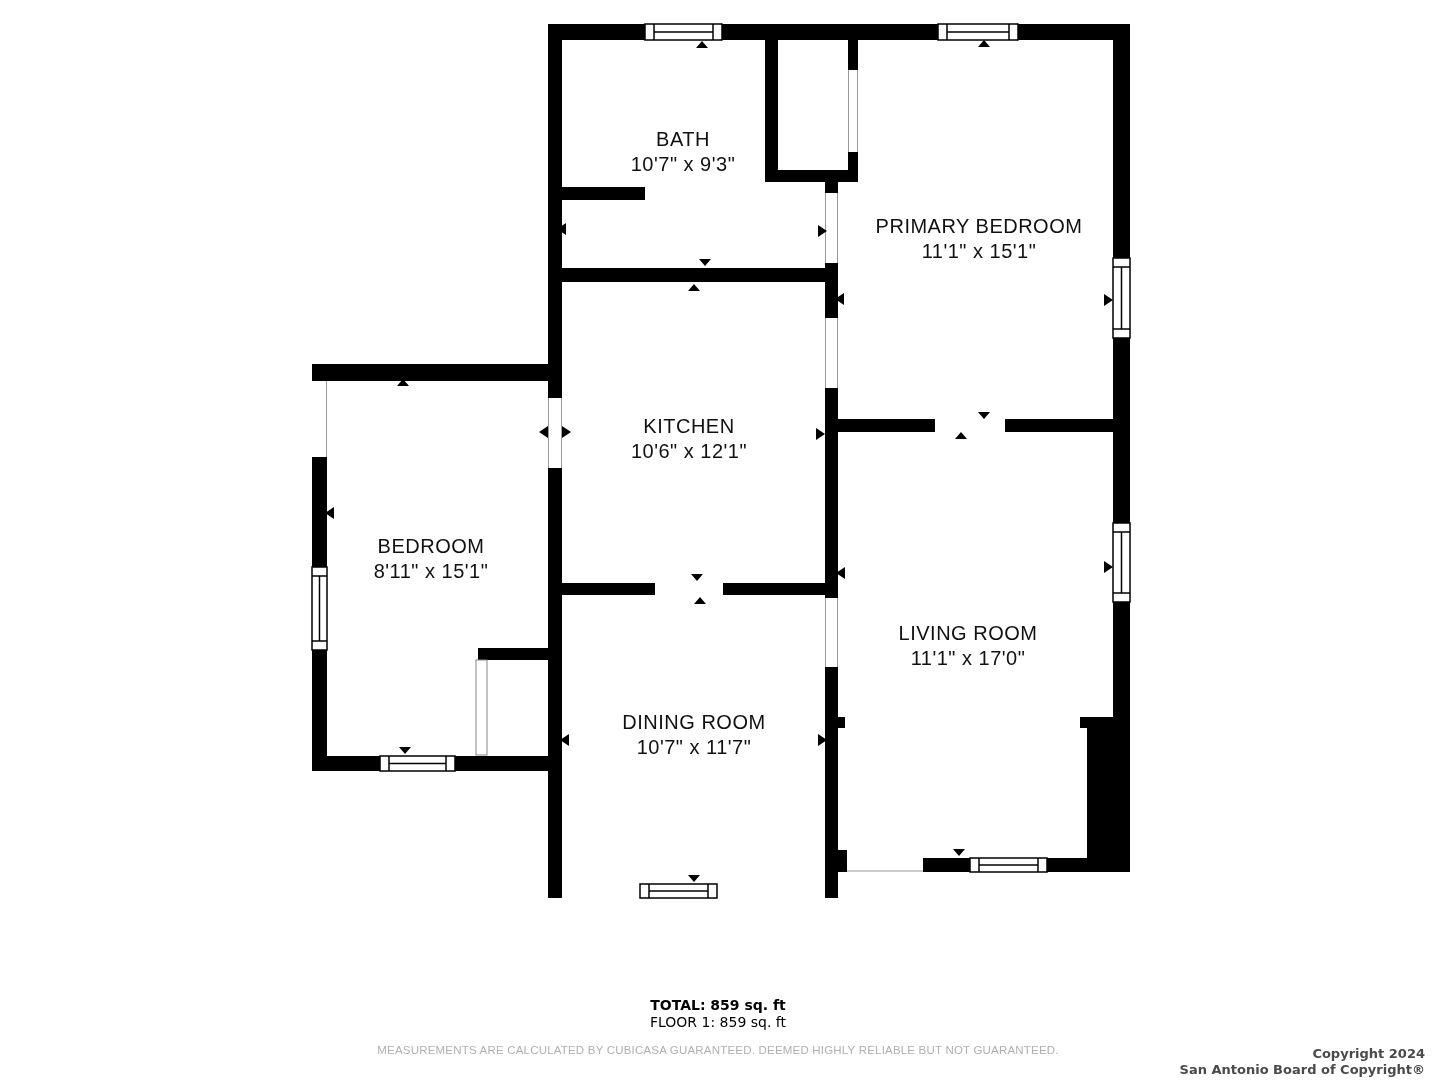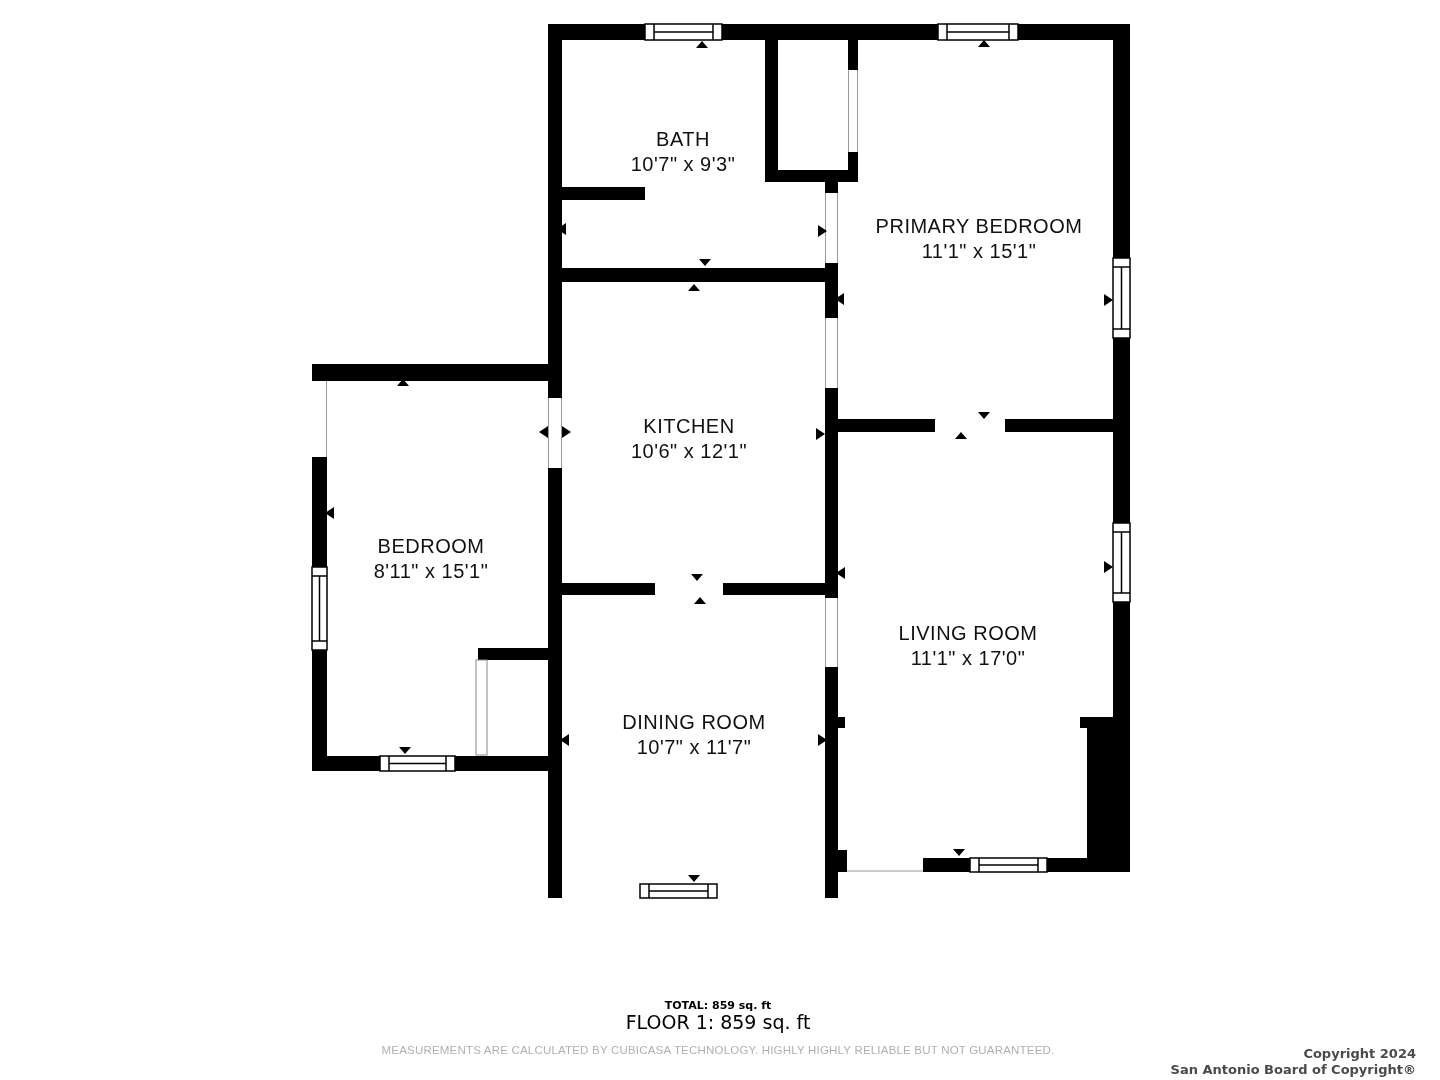--- a/index.html
+++ b/index.html
@@ -4,26 +4,26 @@
 <style>
   html,body{margin:0;padding:0;background:#fff;}
   body{width:1440px;height:1080px;position:relative;overflow:hidden;
        font-family:"Liberation Sans",sans-serif;}
   #plan-svg{position:absolute;left:0;top:0;}
   .room-name,.room-dims{font-family:"Liberation Sans",sans-serif;font-size:20px;
        fill:#111;letter-spacing:0.5px;}
   .footer-summary{position:absolute;left:718px;top:997px;transform:translateX(-50%);
        text-align:center;white-space:nowrap;font-family:"DejaVu Sans",sans-serif;
        color:#000;}
-  .footer-total{font-size:11px;font-weight:bold;line-height:17px;}
-  .footer-floor{font-size:19px;font-weight:normal;line-height:17px;}
+  .footer-total{font-size:14px;font-weight:bold;line-height:17px;}
+  .footer-floor{font-size:14px;font-weight:normal;line-height:17px;}
   .footer-disclaimer{position:absolute;left:718px;top:1044px;transform:translateX(-50%);
        white-space:nowrap;font-family:"Liberation Sans",sans-serif;font-size:11.5px;
        letter-spacing:0.2px;color:#b0b0b0;}
-  .copyright{position:absolute;right:24px;top:1046px;text-align:right;
+  .copyright{position:absolute;right:15px;top:1046px;text-align:right;
        font-family:"DejaVu Sans",sans-serif;font-size:13px;font-weight:bold;
        line-height:16px;color:#4a4a4a;
        text-shadow:-1px -1px 0 #fff,1px -1px 0 #fff,-1px 1px 0 #fff,1px 1px 0 #fff;}
 </style>
 </head>
 <body>
 
 <svg id="plan-svg" width="1440" height="1080" viewBox="0 0 1440 1080" xmlns="http://www.w3.org/2000/svg">
 
   <g fill="#000">
@@ -173,18 +173,18 @@
     <text class="room-name" x="694" y="729">DINING ROOM</text>
     <text class="room-dims" x="694" y="754">10'7" x 11'7"</text>
   </g>
 </svg>
 
 <div class="footer-summary">
   <div class="footer-total">TOTAL: 859 sq. ft</div>
   <div class="footer-floor">FLOOR 1: 859 sq. ft</div>
 </div>
 
-<div class="footer-disclaimer">MEASUREMENTS ARE CALCULATED BY CUBICASA TECHNOLOGY. HIGHLY HIGHLY RELIABLE BUT NOT GUARANTEED.</div>
+<div class="footer-disclaimer">MEASUREMENTS ARE CALCULATED BY CUBICASA GUARANTEED. DEEMED HIGHLY RELIABLE BUT NOT GUARANTEED.</div>
 
 <div class="copyright">
   <div>Copyright 2024</div>
   <div>San Antonio Board of Copyright®</div>
 </div>
 
 </body></html>

